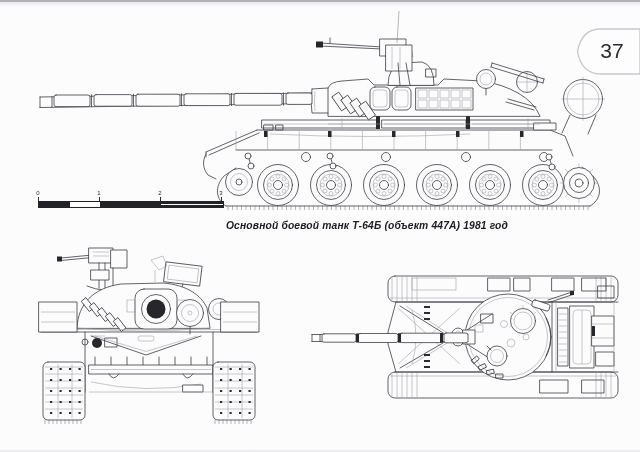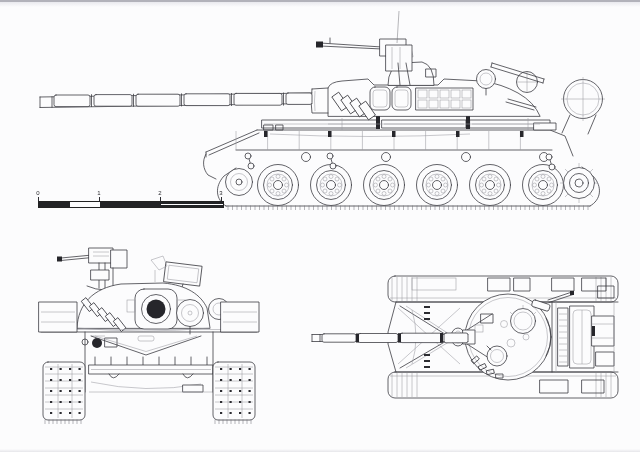--- a/index.html
+++ b/index.html
@@ -207,20 +207,23 @@
     <div class="tick" style="left:122px"></div>
       <div class="tick" style="left:183px"></div>
     <div class="bar">
       <div class="seg b" style="width:30.5px"></div>
       <div class="seg w" style="width:30.5px"></div>
       <div class="seg b" style="width:61px"></div>
       <div class="seg st" style="width:62px"></div>
     </div>
   </div>
 
+  <div class="caption">
+    <span>Основной боевой танк Т-64Б (объект 447А) 1981 год</span>
+  </div>
 
   <svg class="draw" style="left:33px;top:242px" width="232" height="196" viewBox="0 0 232 196">
 
     <g>
       <path class="s" d="M28,16 L80,11 M28,18.5 L80,13.5"></path>
       <rect x="24" y="14.5" width="5" height="5" class="blk"></rect>
       <rect x="56" y="6" width="24" height="15" class="s bg"></rect>
       <rect x="78" y="8" width="16" height="18" class="s bg"></rect>
       <path class="lt" d="M60,10 H76 M60,14 H76"></path>
       <path class="s" d="M66,21 V46 M72,21 V46 M80,26 V44"></path>
@@ -372,15 +375,21 @@
       <rect x="22" y="71.8" width="34" height="8.4" rx="2" class="s bg"></rect>
       <rect x="58" y="71.5" width="40" height="9" rx="2" class="s bg"></rect>
       <rect x="100" y="71.2" width="42" height="9.4" rx="2" class="s bg"></rect>
       <rect x="144" y="71" width="24" height="9.8" rx="2" class="s bg"></rect>
       <rect x="56" y="71.5" width="3" height="9" class="blk"></rect>
       <rect x="98" y="71.2" width="3" height="9.4" class="blk"></rect>
       <rect x="140" y="71" width="3" height="9.8" class="blk"></rect>
     </g>
   </svg>
 
+  <div class="badge">
+    <svg width="64" height="47" viewBox="0 0 64 47">
+      <path d="M64 1 L25 1 C12 1 4 9.5 1.5 23.5 C4 37.5 12 46 25 46 L64 46 Z" fill="#fdfdfe" stroke="#c9c9ce" stroke-width="1.4"></path>
+    </svg>
+    <span class="badge-text">37</span>
+  </div>
 
   <div class="bottom-edge"></div>
 </div>
 
 </body></html>

